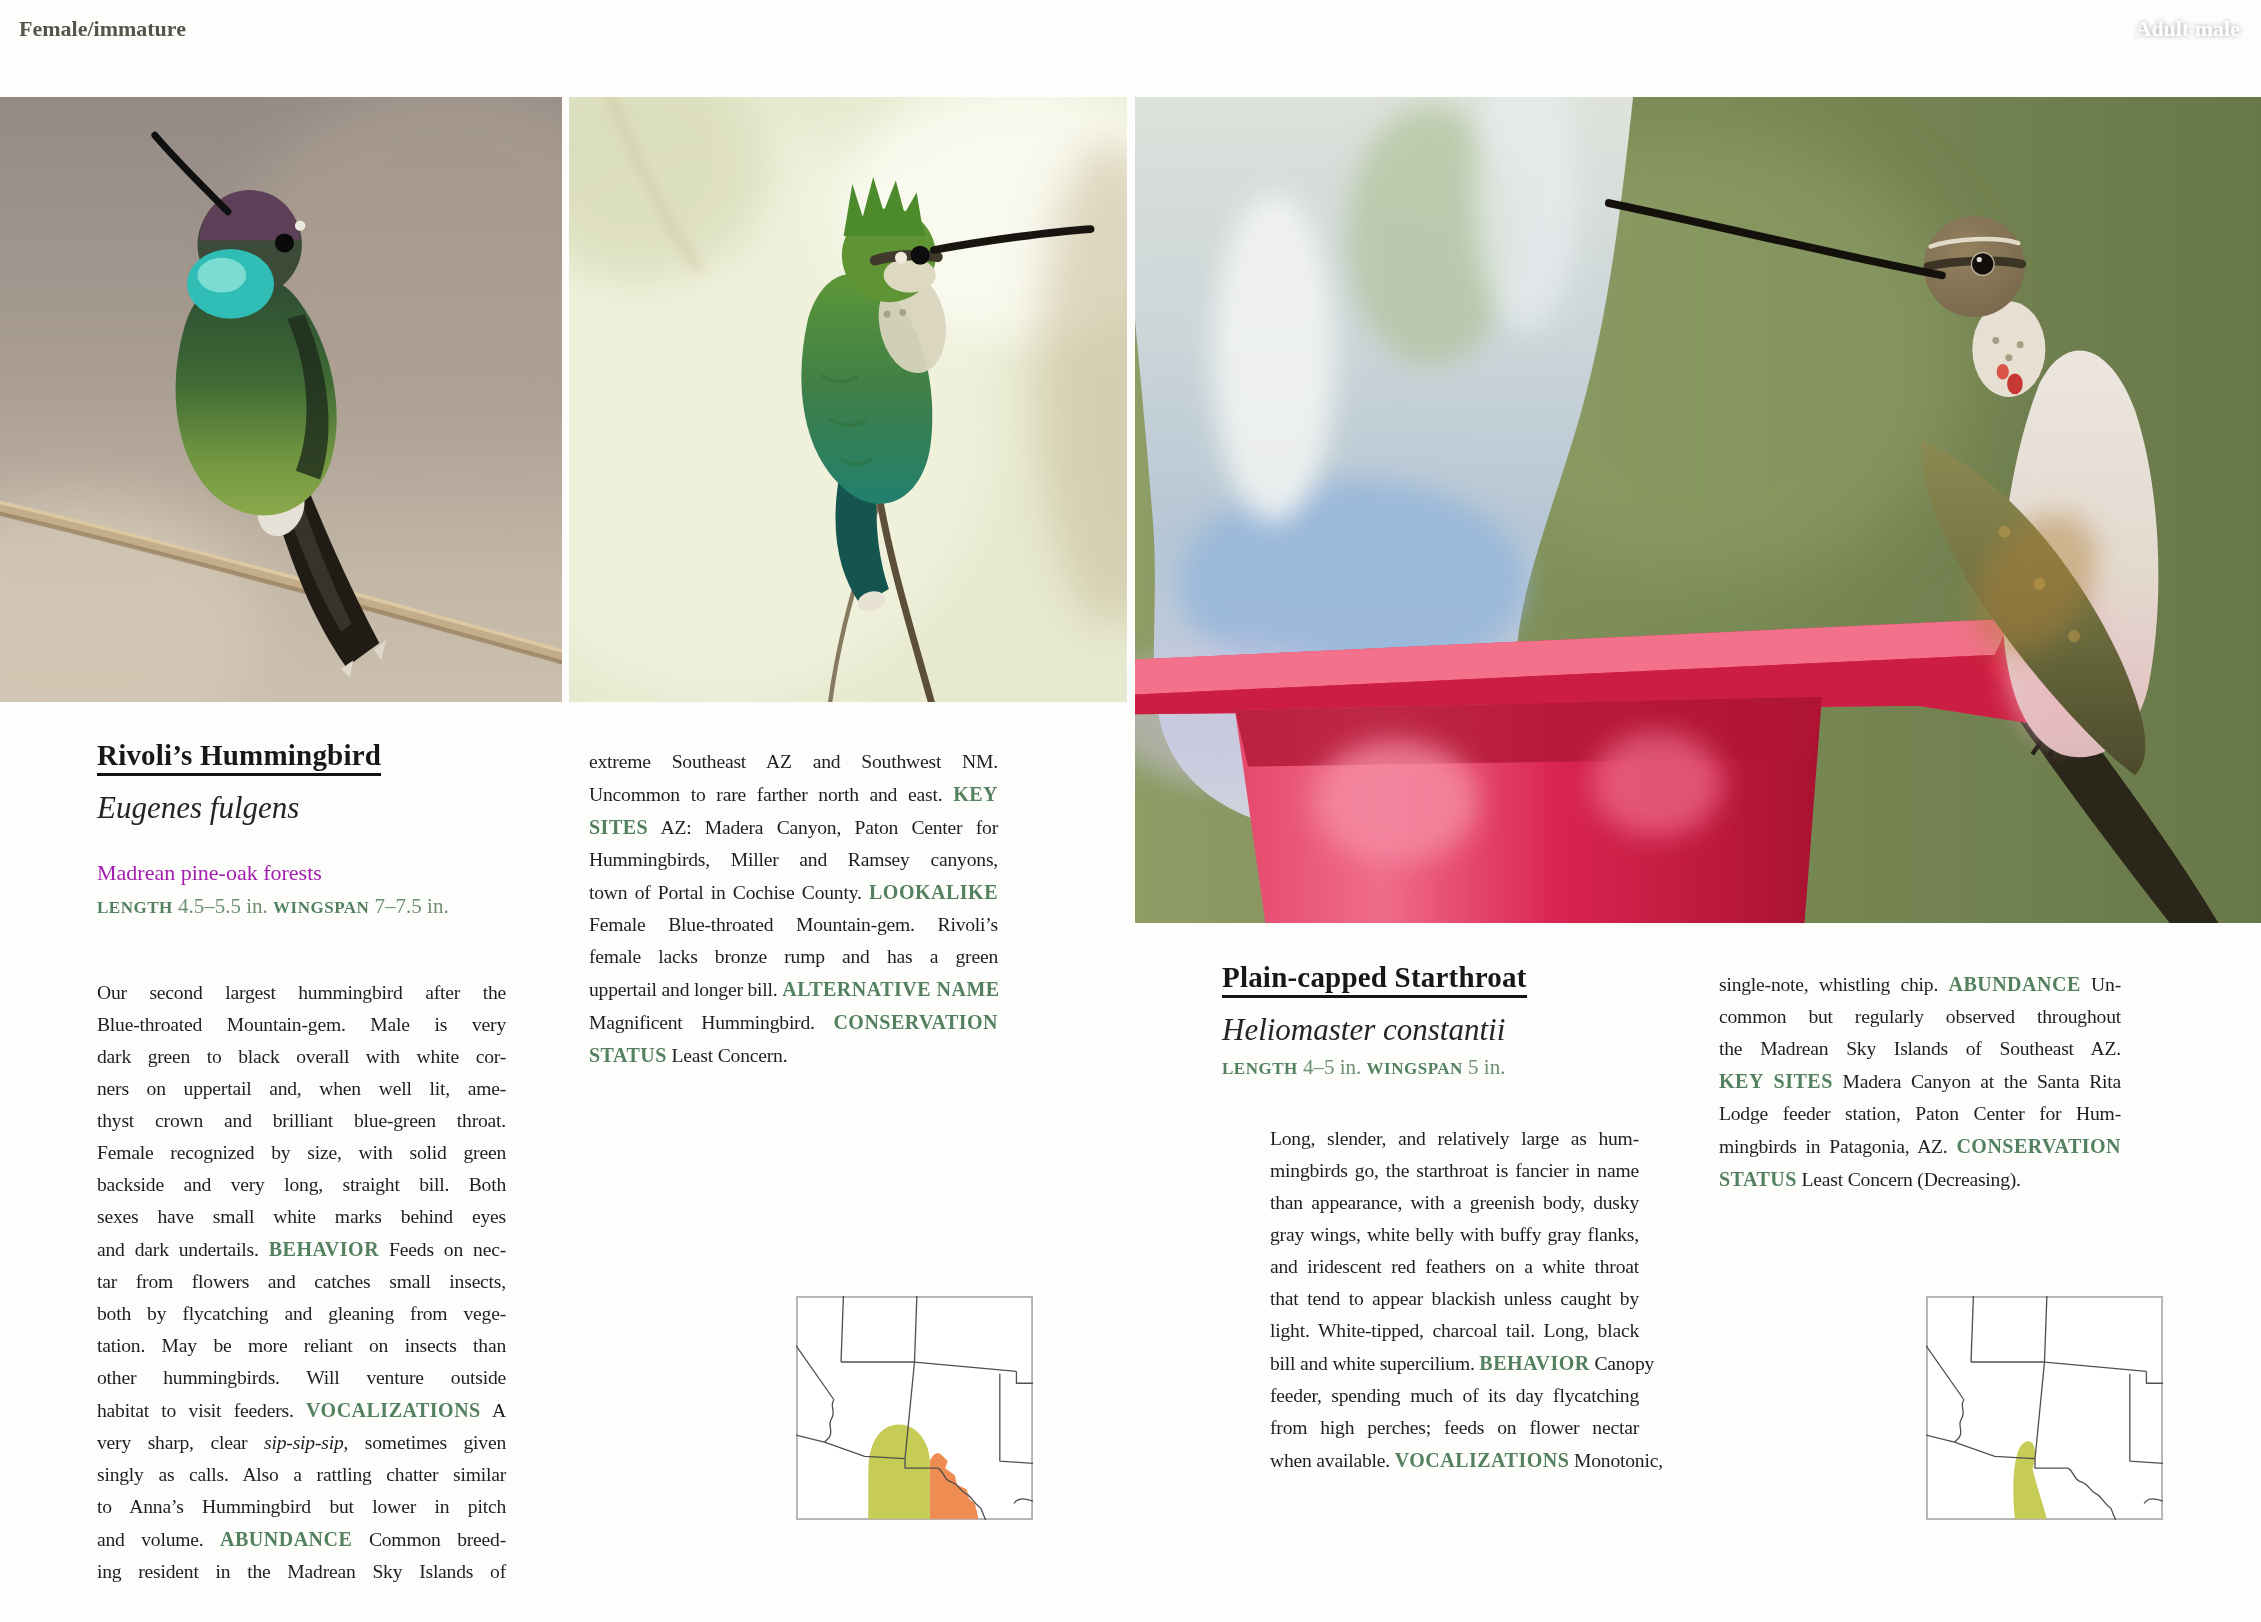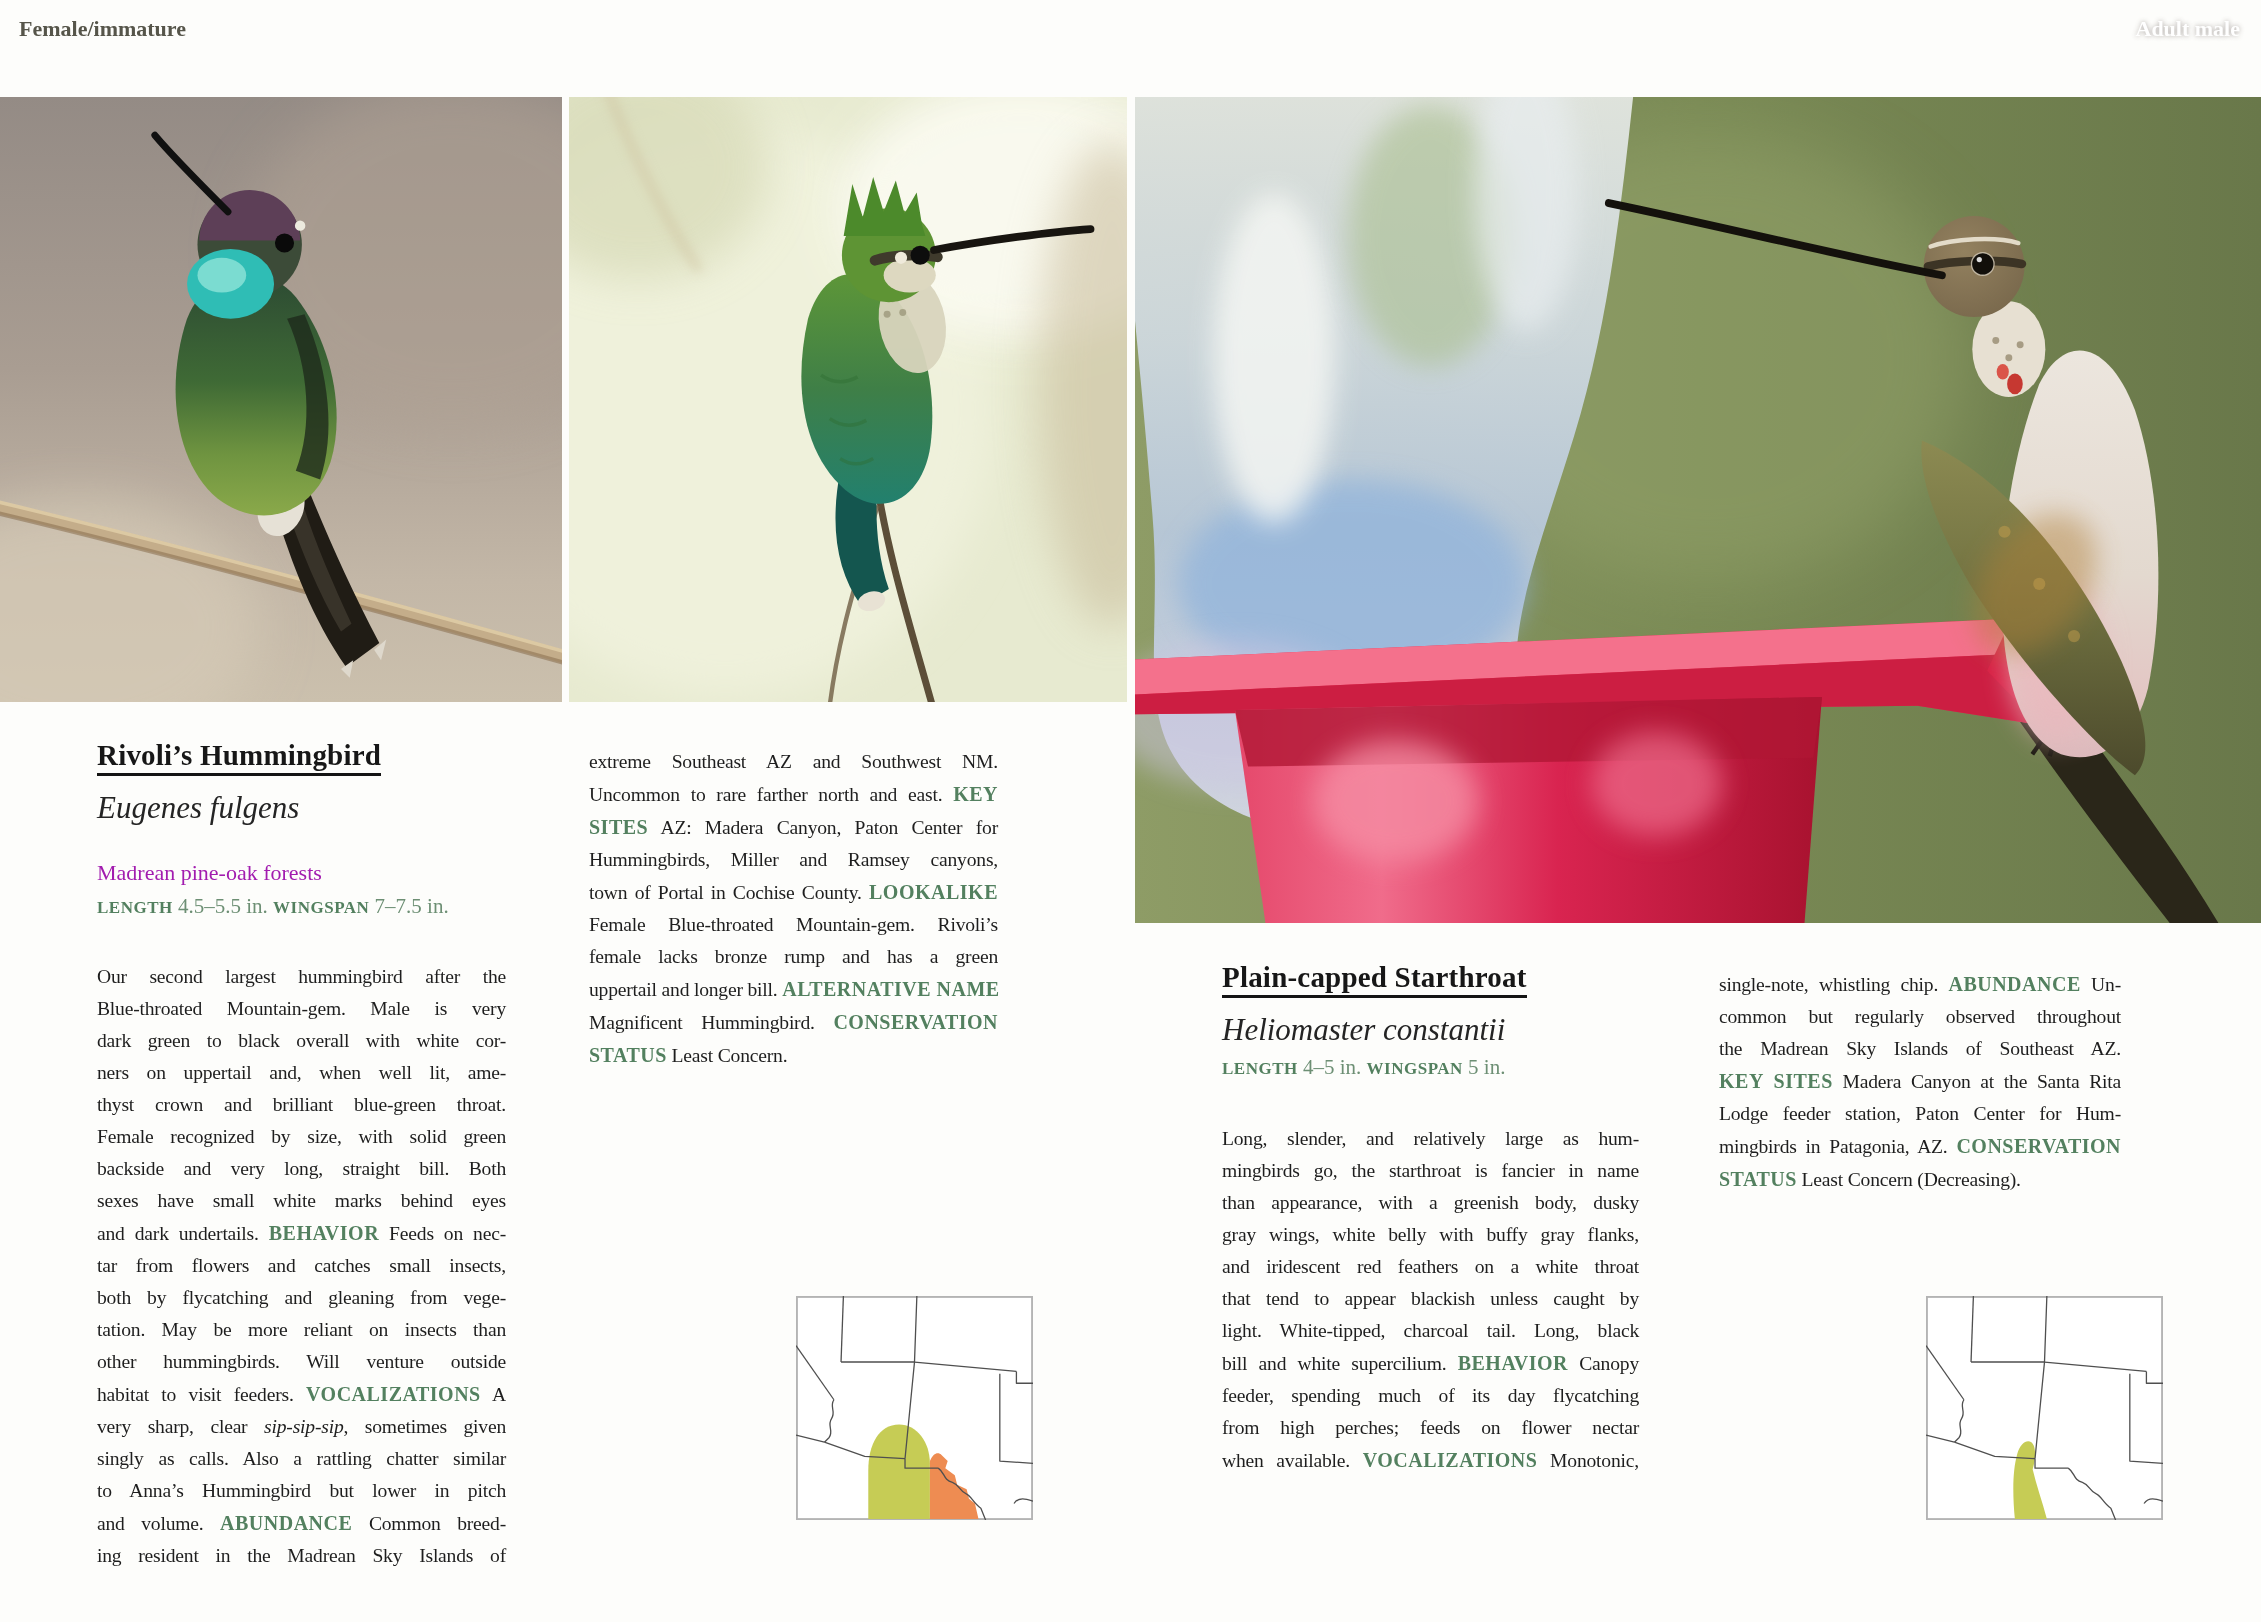--- a/index.html
+++ b/index.html
@@ -33,22 +33,22 @@
   #col4{left:1719px;top:968px;width:402px;}
 
   .species-title{font-size:29px;font-weight:700;color:#171717;margin:0;line-height:1.15;
                  display:inline-block;border-bottom:3.5px solid #141414;padding-bottom:1px;
                  letter-spacing:0.2px;}
   .sci-name{font-style:italic;font-size:31px;color:#242424;margin-top:14px;}
   .habitat{font-size:22px;color:#a21caf;margin-top:33px;line-height:28px;}
   .stats{font-size:21px;color:#6d8f74;margin-top:7px;white-space:nowrap;}
 
   .bodytext{font-size:19.6px;line-height:32px;letter-spacing:-0.2px;color:#1e1e1e;}
-  #col1 .bodytext{margin-top:42px;}
-  #col3 .bodytext{margin-top:43px;}
+  #col1 .bodytext{margin-top:58px;}
+  #col3 .bodytext{margin-top:43px;margin-left:48px;}
   .line{white-space:nowrap;text-align:justify;text-align-last:justify;}
   .line.nj{text-align-last:left;}
   .seg-n{}
   .seg-i{font-style:italic;}
   .seg-k{color:#53805f;font-size:20px;letter-spacing:0.5px;font-weight:600;}
   .stats .seg-k{font-size:17px;}
 
   
   .range-map{position:absolute;width:237px;height:224px;background:#ffffff;}
   #map1{left:796px;top:1296px;}

